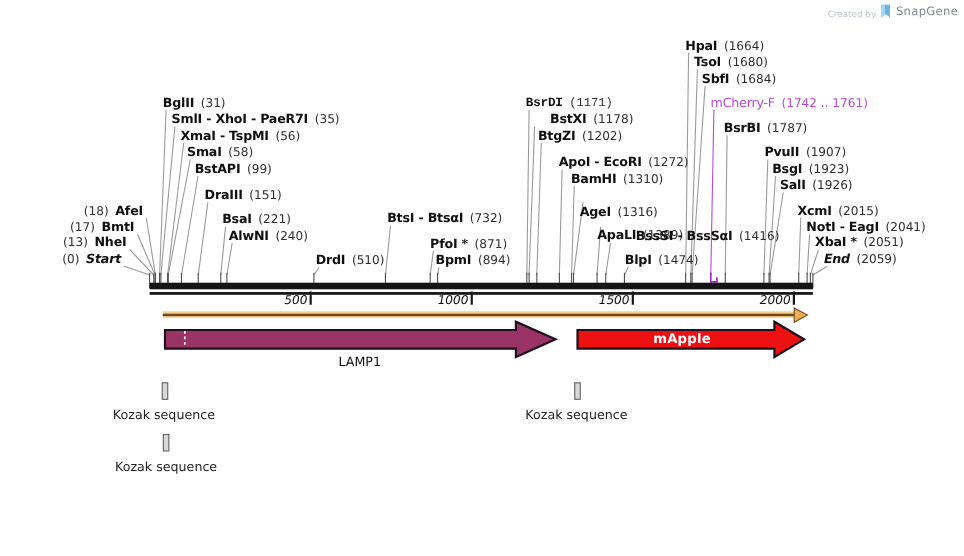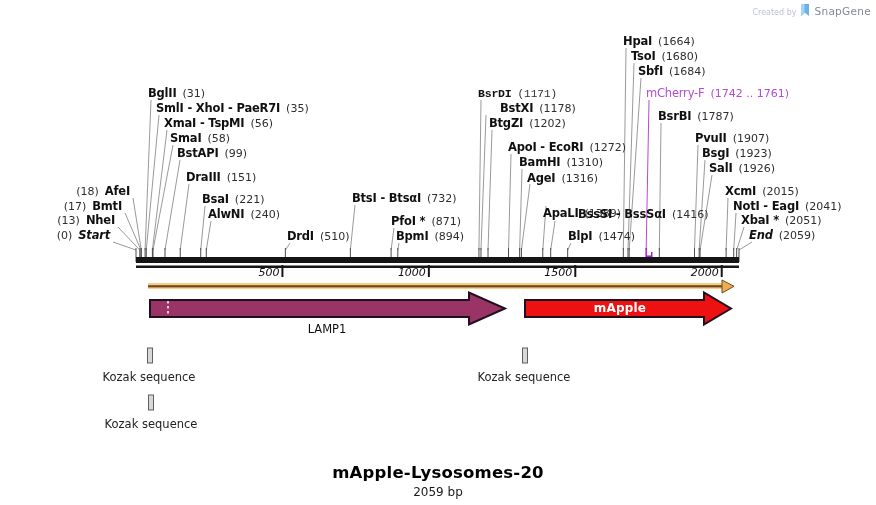--- a/index.html
+++ b/index.html
@@ -137,21 +137,21 @@
       <div class="slabel" style="top: 208px; left: 208px;"><span class="nm">AlwNI</span><span class="ps">(240)</span></div>
       <div class="slabel" style="top: 230px; left: 287px;"><span class="nm">DrdI</span><span class="ps">(510)</span></div>
       <div class="slabel" style="top: 192px; left: 352px;"><span class="nm">BtsI - BtsαI</span><span class="ps">(732)</span></div>
       <div class="slabel" style="top: 215px; left: 391px;"><span class="nm">PfoI *</span><span class="ps">(871)</span></div>
       <div class="slabel" style="top: 230px; left: 396px;"><span class="nm">BpmI</span><span class="ps">(894)</span></div>
       <div class="slabel" style="top: 87px; left: 478px; font-family: Liberation Mono, monospace;"><span class="nm">BsrDI</span><span class="ps">(1171)</span></div>
       <div class="slabel" style="top: 102px; left: 483px; padding-left: 17px;"><span class="nm">BstXI</span><span class="ps">(1178)</span></div>
       <div class="slabel" style="top: 117px; left: 489px;"><span class="nm">BtgZI</span><span class="ps">(1202)</span></div>
       <div class="slabel" style="top: 141px; left: 508px;"><span class="nm">ApoI - EcoRI</span><span class="ps">(1272)</span></div>
       <div class="slabel" style="top: 156px; left: 519px;"><span class="nm">BamHI</span><span class="ps">(1310)</span></div>
-      <div class="slabel" style="top: 172px; left: 527px;"><span class="nm">AgeI</span><span class="ps">(1316)</span></div>
+      <div class="slabel" style="top: 186px; left: 527px;"><span class="nm">AgeI</span><span class="ps">(1316)</span></div>
       <div class="slabel" style="top: 207px; left: 543px;"><span class="nm">ApaLI</span><span class="ps">(1389)</span></div>
       <div class="slabel" style="top: 208px; left: 552px; margin-left: 26px;"><span class="nm">BssSI - BssSαI</span><span class="ps">(1416)</span></div>
       <div class="slabel" style="top: 230px; left: 568px;"><span class="nm">BlpI</span><span class="ps">(1474)</span></div>
       <div class="slabel" style="top: 35px; left: 623px;"><span class="nm">HpaI</span><span class="ps">(1664)</span></div>
       <div class="slabel" style="top: 50px; left: 631px;"><span class="nm">TsoI</span><span class="ps">(1680)</span></div>
       <div class="slabel" style="top: 65px; left: 638px;"><span class="nm">SbfI</span><span class="ps">(1684)</span></div>
       <div class="slabel plain" style="top: 87px; left: 646px; color: rgb(180, 75, 210);"><span class="nm">mCherry-F</span><span class="ps">(1742 .. 1761)</span></div>
       <div class="slabel" style="top: 110px; left: 658px;"><span class="nm">BsrBI</span><span class="ps">(1787)</span></div>
       <div class="slabel" style="top: 132px; left: 695px;"><span class="nm">PvuII</span><span class="ps">(1907)</span></div>
       <div class="slabel" style="top: 147px; left: 702px;"><span class="nm">BsgI</span><span class="ps">(1923)</span></div>
@@ -173,17 +173,13 @@
 
   <div class="logo">
     <span class="cb">Created by</span>
     <svg width="10" height="13" viewBox="0 0 10 13">
       <path d="M1,0 h8 v12 l-4,-3.2 l-4,3.2 z" fill="#6ab1e6"></path>
       <path d="M1,0 h3.5 v9.2 l-3.5,2.8 z" fill="#a9d3f0"></path>
     </svg>
     <span class="bn">SnapGene</span>
   </div>
 
-  <div class="tblock">
-    <div class="t1">mApple-Lysosomes-20</div>
-    <div class="t2">2059 bp</div>
-  </div>
 </div>
 
 </body></html>

